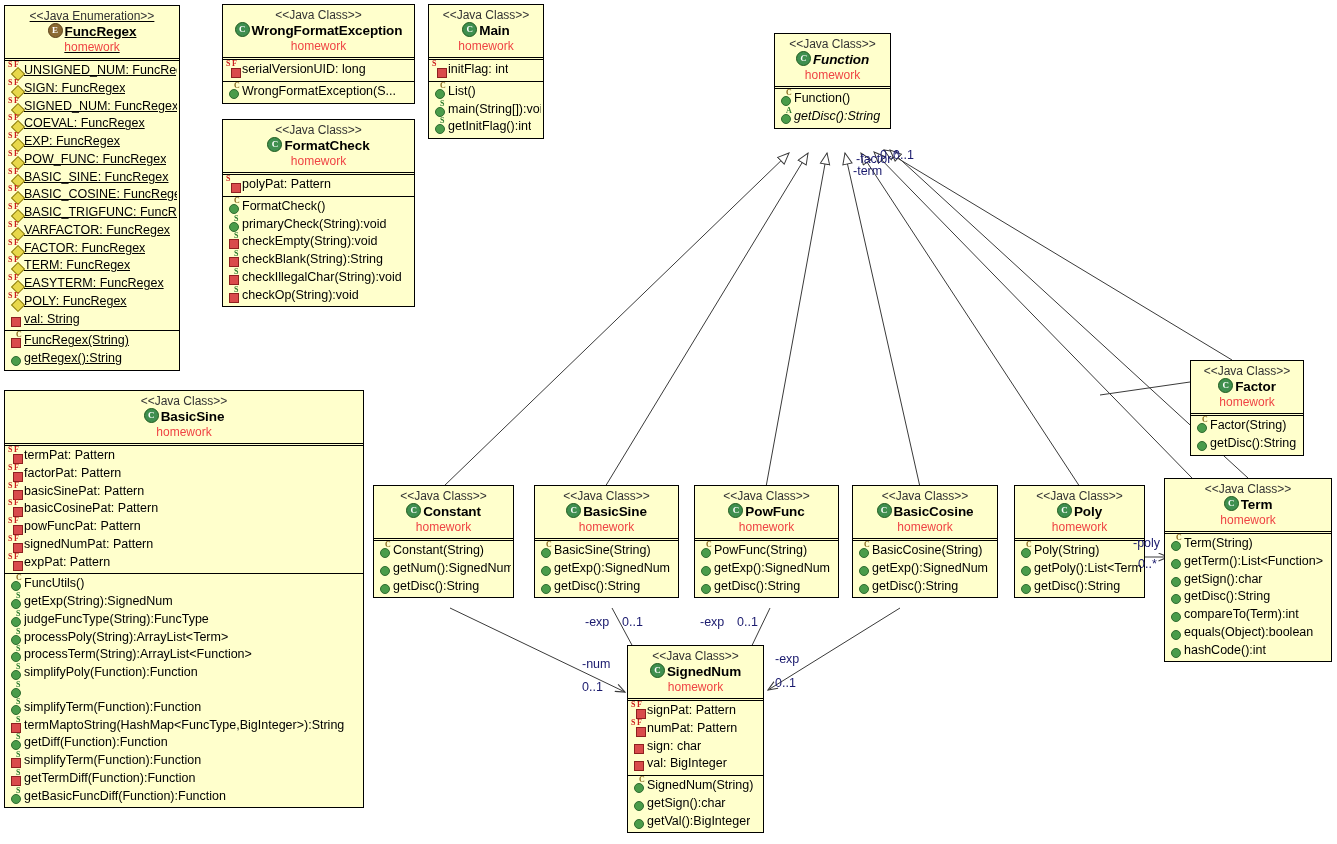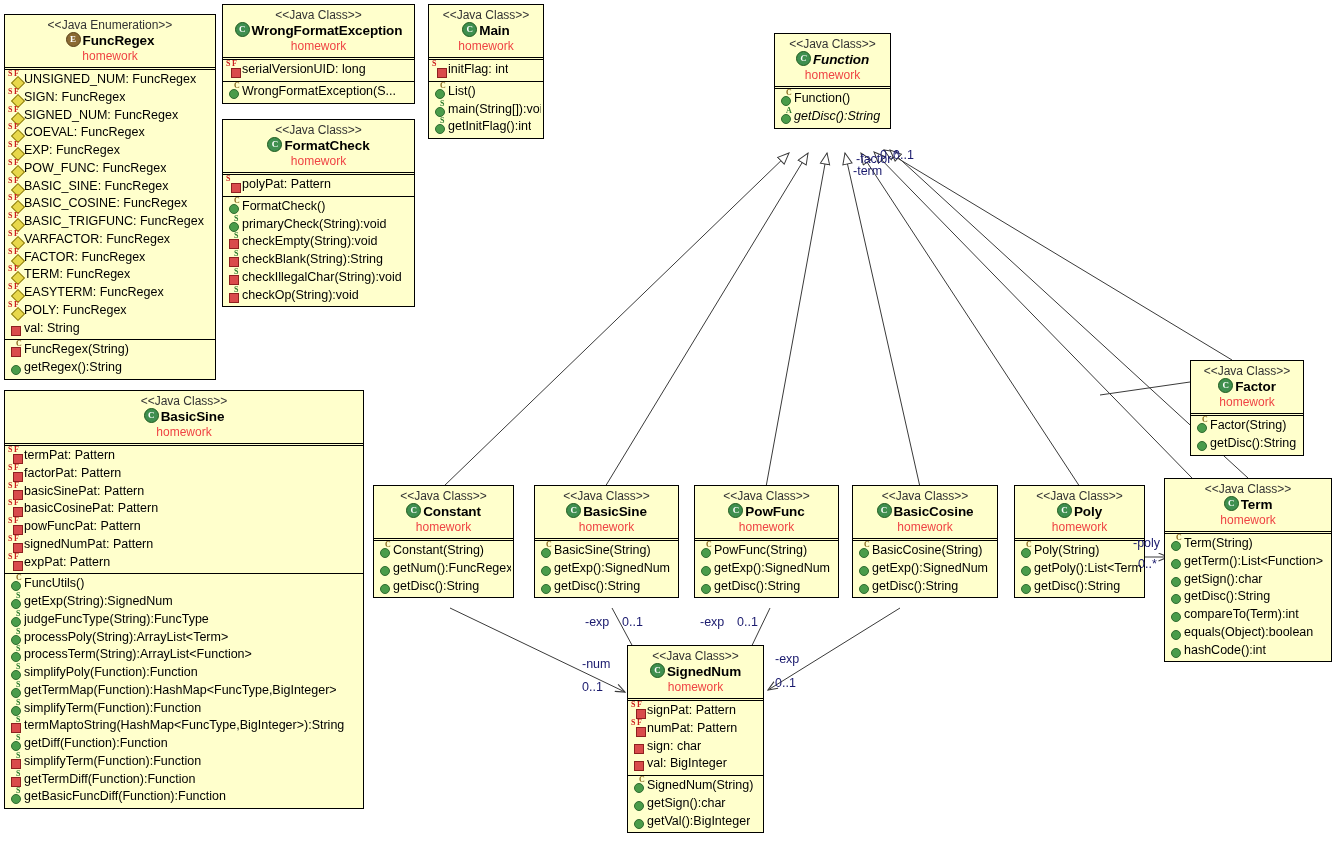--- a/index.html
+++ b/index.html
@@ -170,21 +170,21 @@
   <div class="edgelabel" style="left:582px;top:657px;">-num</div>
   <div class="edgelabel" style="left:582px;top:680px;">0..1</div>
 
   <div class="edgelabel" style="left:585px;top:615px;">-exp</div>
   <div class="edgelabel" style="left:622px;top:615px;">0..1</div>
   <div class="edgelabel" style="left:700px;top:615px;">-exp</div>
   <div class="edgelabel" style="left:737px;top:615px;">0..1</div>
   <div class="edgelabel" style="left:775px;top:652px;">-exp</div>
   <div class="edgelabel" style="left:775px;top:676px;">0..1</div>
 
-  <div class="uml" style="left:4px;top:14px;width:212px;">
+  <div class="uml" style="left:4px;top:5px;width:176px;text-decoration:underline;">
     <div class="hdr">
       <div class="stereo">&lt;&lt;Java Enumeration&gt;&gt;</div>
       <div class="cname"><span class="badge enum"><span class="g">E</span></span><span>FuncRegex</span></div>
       <div class="pkg">homework</div>
     </div>
     <div class="sect">
         <div class="row">
           <span class="ic prot">
             <span class="s">S</span>
             <span class="f">F</span>
@@ -553,21 +553,20 @@
             <span class="sm">S</span>
             <span class="shape"></span>
           </span>
           <span class="txt">simplifyPoly(Function):Function</span>
         </div>
         <div class="row">
           <span class="ic pub">
             <span class="sm">S</span>
             <span class="shape"></span>
           </span>
-          <span class="txt">getTermMap(Function):HashMap&lt;FuncType,BigInteger&gt;</span>
         </div>
         <div class="row">
           <span class="ic pub">
             <span class="sm">S</span>
             <span class="shape"></span>
           </span>
           <span class="txt">simplifyTerm(Function):Function</span>
         </div>
         <div class="row">
           <span class="ic priv">
@@ -642,21 +641,21 @@
           <span class="ic pub">
             <span class="c">C</span>
             <span class="shape"></span>
           </span>
           <span class="txt">Constant(String)</span>
         </div>
         <div class="row">
           <span class="ic pub">
             <span class="shape"></span>
           </span>
-          <span class="txt">getNum():FuncRegex</span>
+          <span class="txt">getNum():SignedNum</span>
         </div>
         <div class="row">
           <span class="ic pub">
             <span class="shape"></span>
           </span>
           <span class="txt">getDisc():String</span>
         </div>
       </div>
   </div>
 

